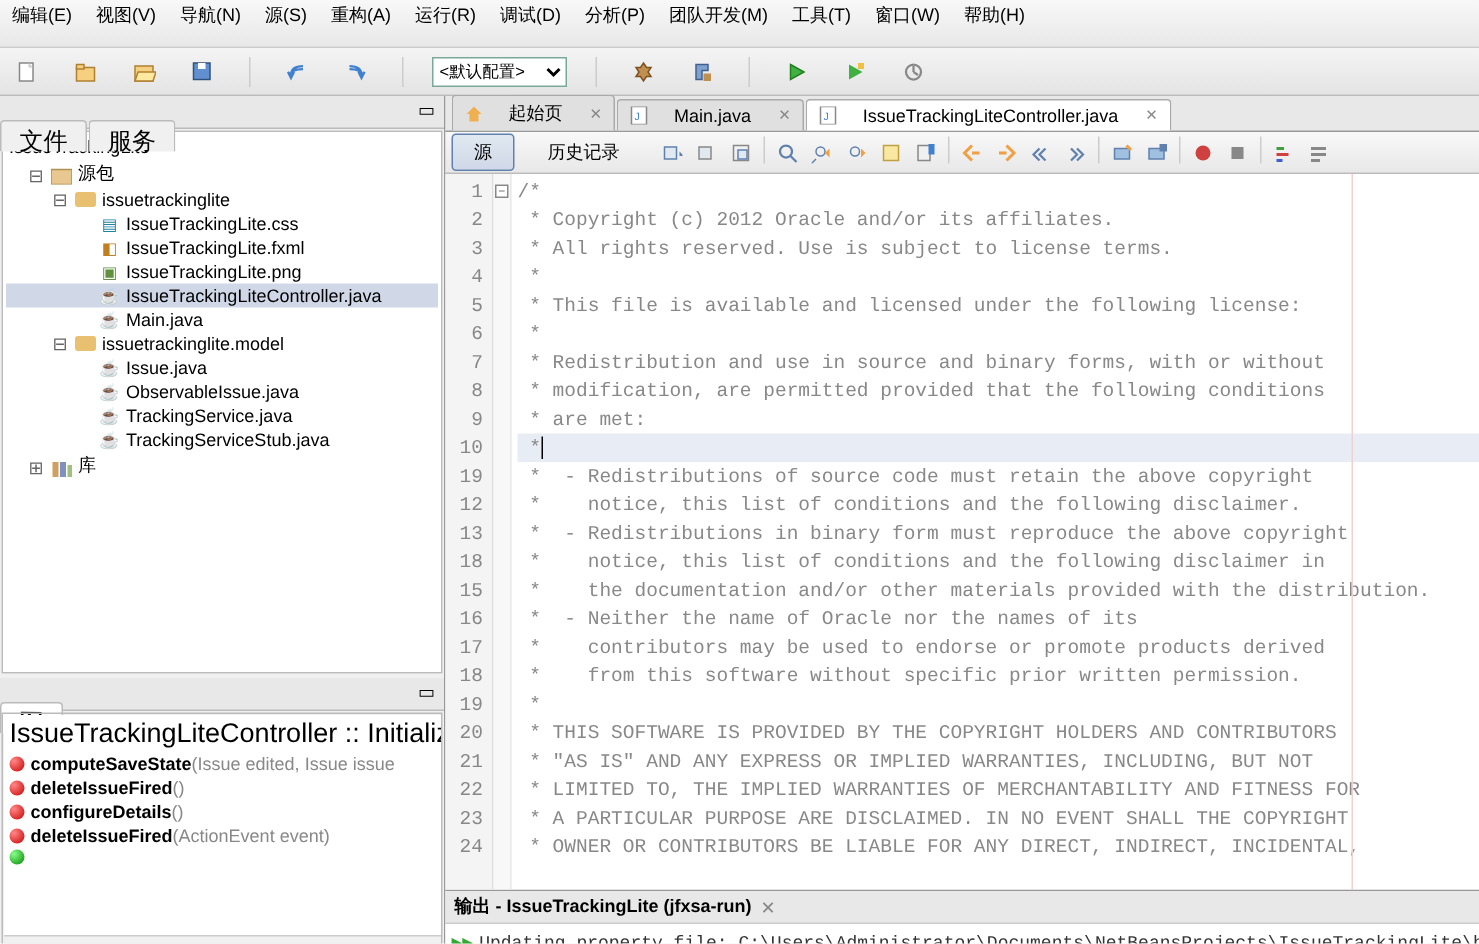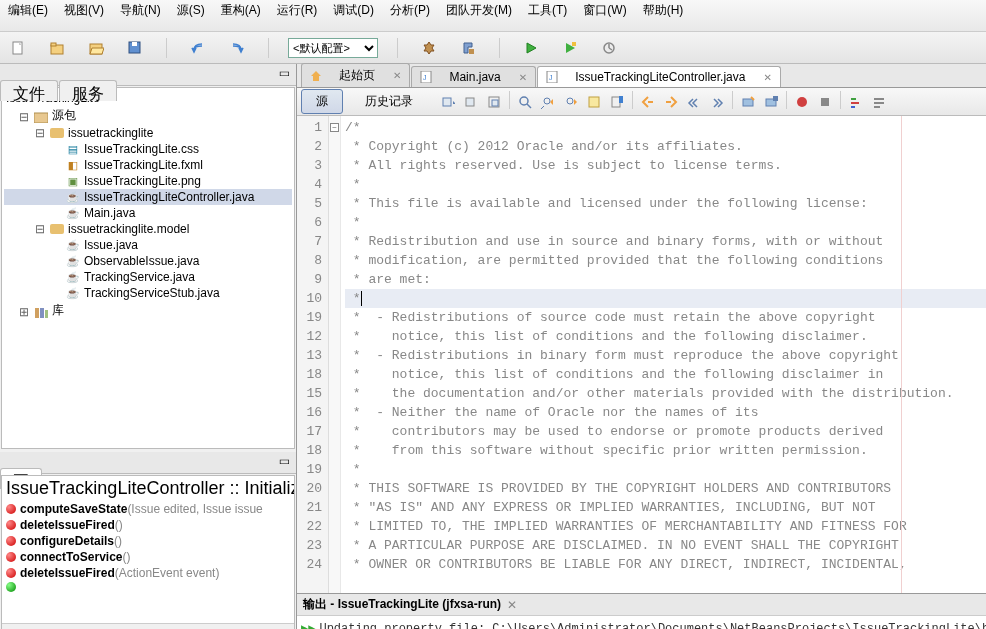--- a/index.html
+++ b/index.html
@@ -260,24 +260,20 @@
           <div class="nav-item">
             <span class="ball red"></span>
             <span><b>deleteIssueFired</b><span class="gray">()</span></span>
           </div>
           <div class="nav-item">
             <span class="ball red"></span>
             <span><b>configureDetails</b><span class="gray">()</span></span>
           </div>
           <div class="nav-item">
             <span class="ball red"></span>
-            <span><b>connectToService</b><span class="gray">()</span></span>
-          </div>
-          <div class="nav-item">
-            <span class="ball red"></span>
             <span><b>deleteIssueFired</b><span class="gray">(ActionEvent event)</span></span>
           </div>
           <div class="nav-item">
             <span class="ball green"></span>
           </div>
         </div>
       <div class="scrollhint"></div>
     </div>
   </div>
 

